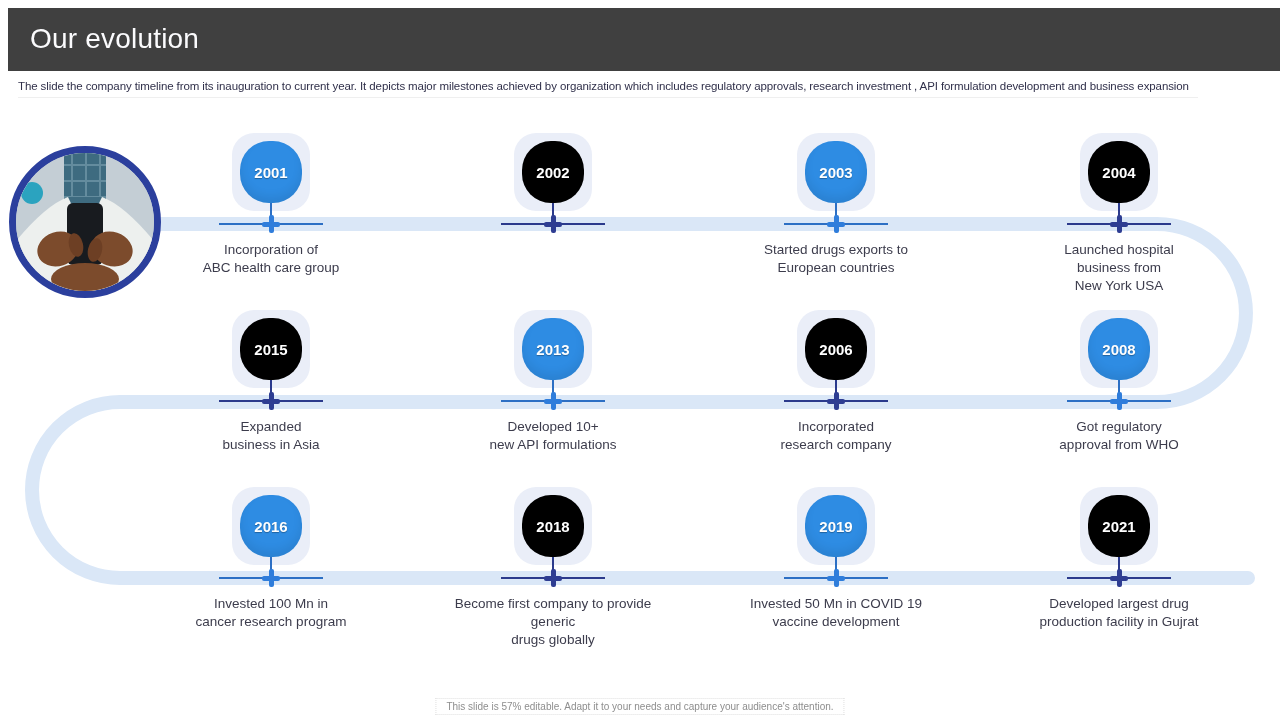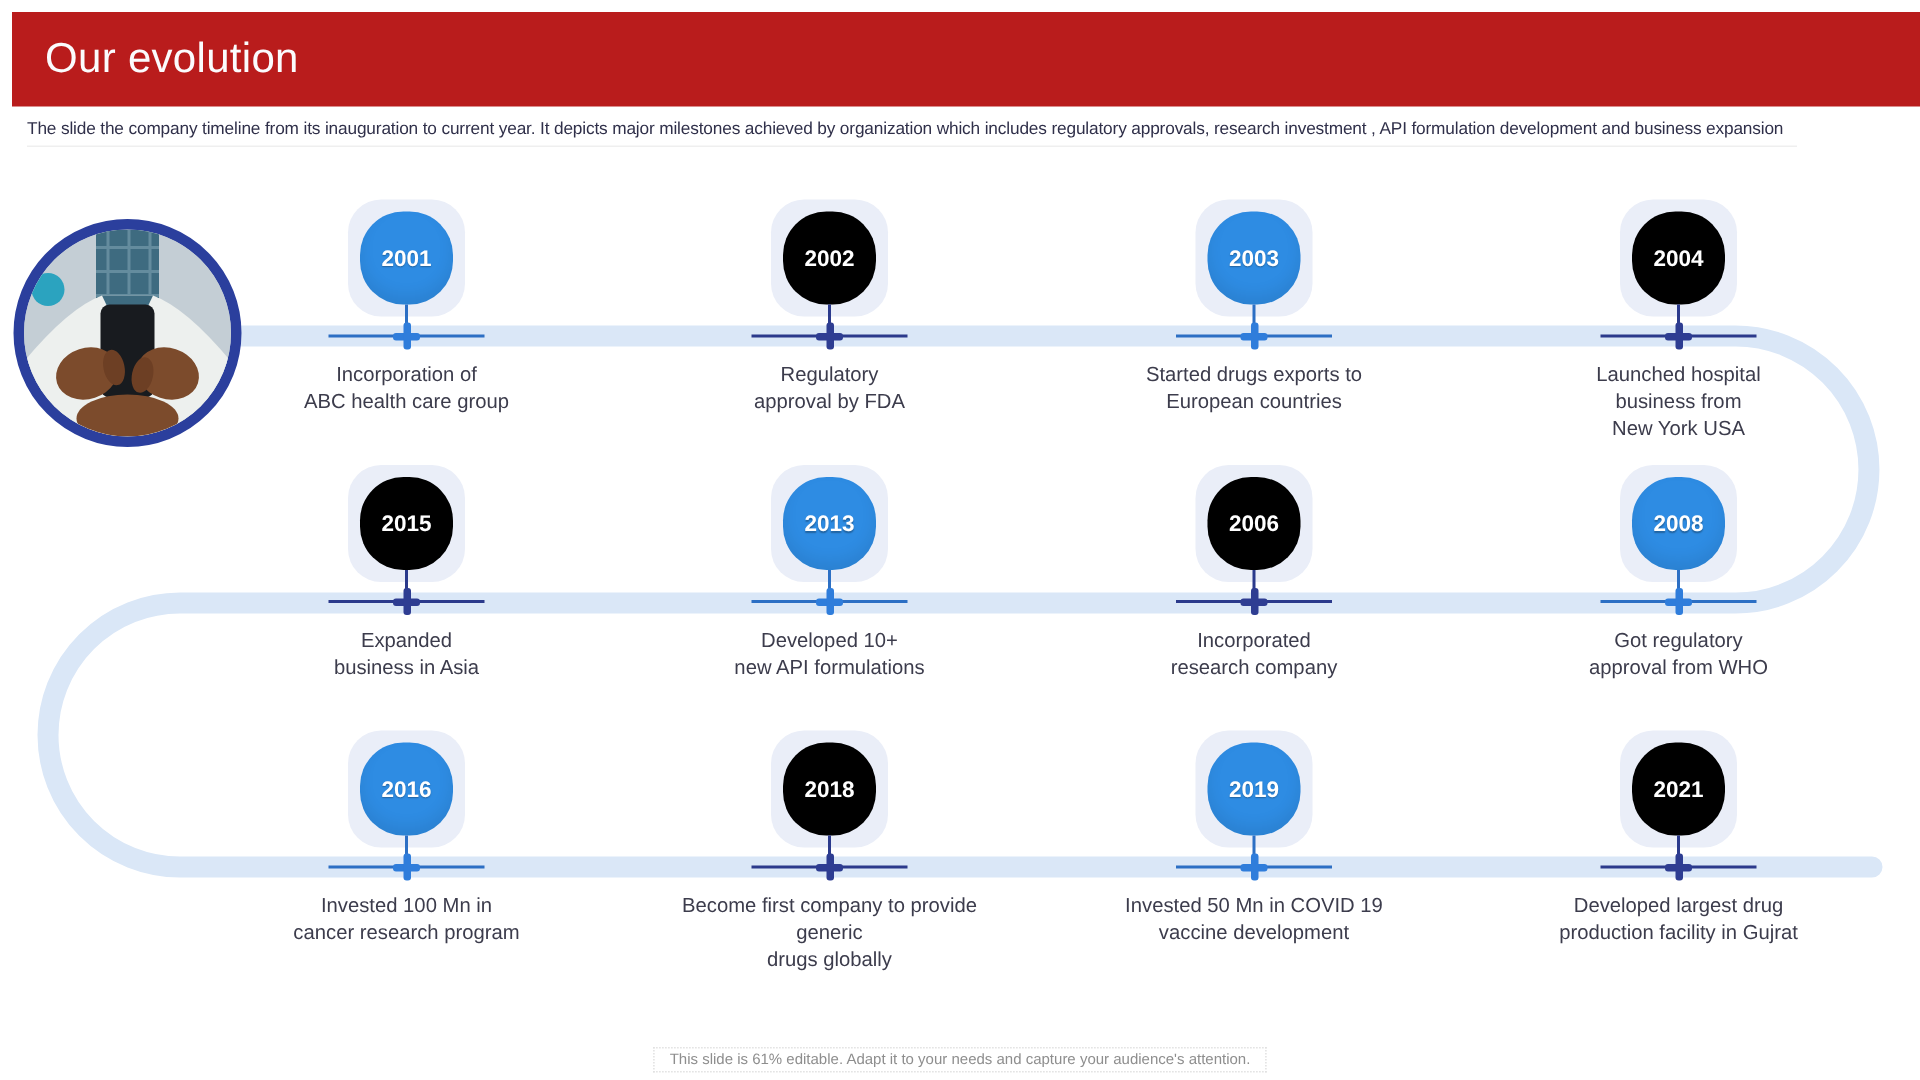--- a/index.html
+++ b/index.html
@@ -1,21 +1,21 @@
 <!DOCTYPE html>
 <html><head>
 <meta charset="utf-8">
 <style>
   html,body{margin:0;padding:0;}
   body{
     width:1280px;height:720px;position:relative;overflow:hidden;
     background:#ffffff;font-family:"Liberation Sans",sans-serif;
   }
   
-  .header{position:absolute;top:8px;left:8px;right:0;height:63px;background:#b91c1c;}
+  .header{position:absolute;top:8px;left:8px;right:0;height:63px;background:#404040;}
   .title{position:absolute;left:22px;top:50%;transform:translateY(-54%);
     color:#fbfbfd;font-size:28px;font-weight:400;letter-spacing:.2px;}
   .subtitle{position:absolute;left:18px;top:80px;width:1180px;
     font-size:11.5px;color:#30304a;letter-spacing:-.1px;
     padding-bottom:5px;border-bottom:1px solid #efefef;}
   
   .track{position:absolute;left:0;top:0;z-index:1;}
   
   .photo{position:absolute;left:9px;top:146px;width:138px;height:138px;
     border:7px solid #2b3f9d;border-radius:50%;overflow:hidden;background:#c7d0d6;z-index:3;}
@@ -99,22 +99,20 @@
   <div class="halo"></div>
   <div class="badge">
       <span class="year">2002</span>
     </div>
   <div class="vline"></div>
   <div class="hline"></div>
   <div class="plus">
       <span class="ph"></span>
       <span class="pv"></span>
     </div>
-  <div class="desc">Regulatory
-approval by FDA</div>
 </div>
 <div class="tl-item light c3 r1">
   <div class="halo"></div>
   <div class="badge">
       <span class="year">2003</span>
     </div>
   <div class="vline"></div>
   <div class="hline"></div>
   <div class="plus">
       <span class="ph"></span>
@@ -247,13 +245,13 @@
   <div class="vline"></div>
   <div class="hline"></div>
   <div class="plus">
       <span class="ph"></span>
       <span class="pv"></span>
     </div>
   <div class="desc">Developed largest drug
 production facility in Gujrat</div>
 </div>
 
-<div class="footer">This slide is 61% editable. Adapt it to your needs and capture your audience's attention.</div>
+<div class="footer">This slide is 57% editable. Adapt it to your needs and capture your audience's attention.</div>
 
 </body></html>

